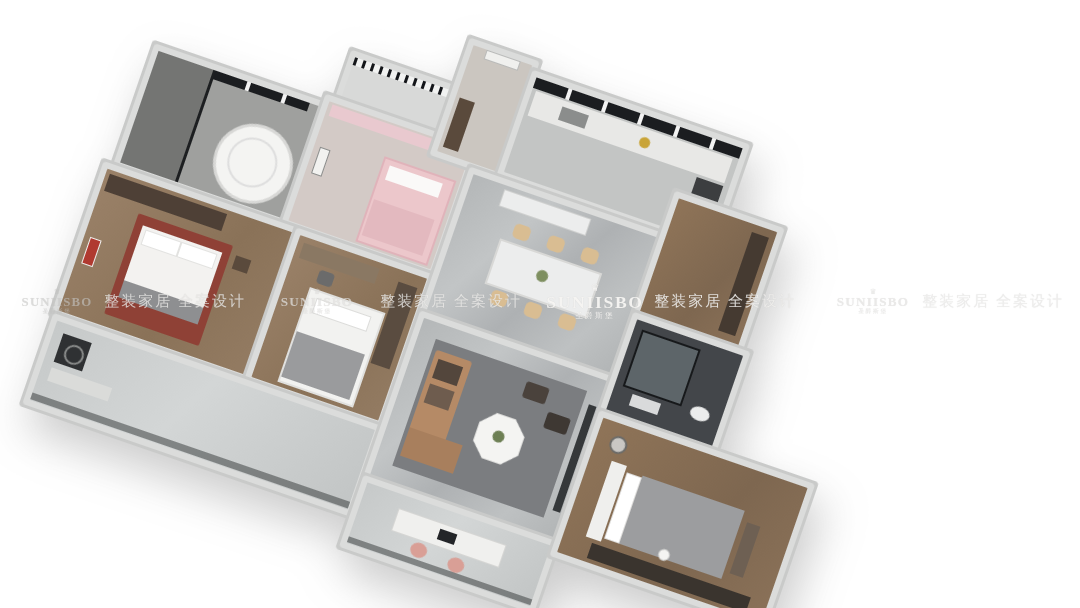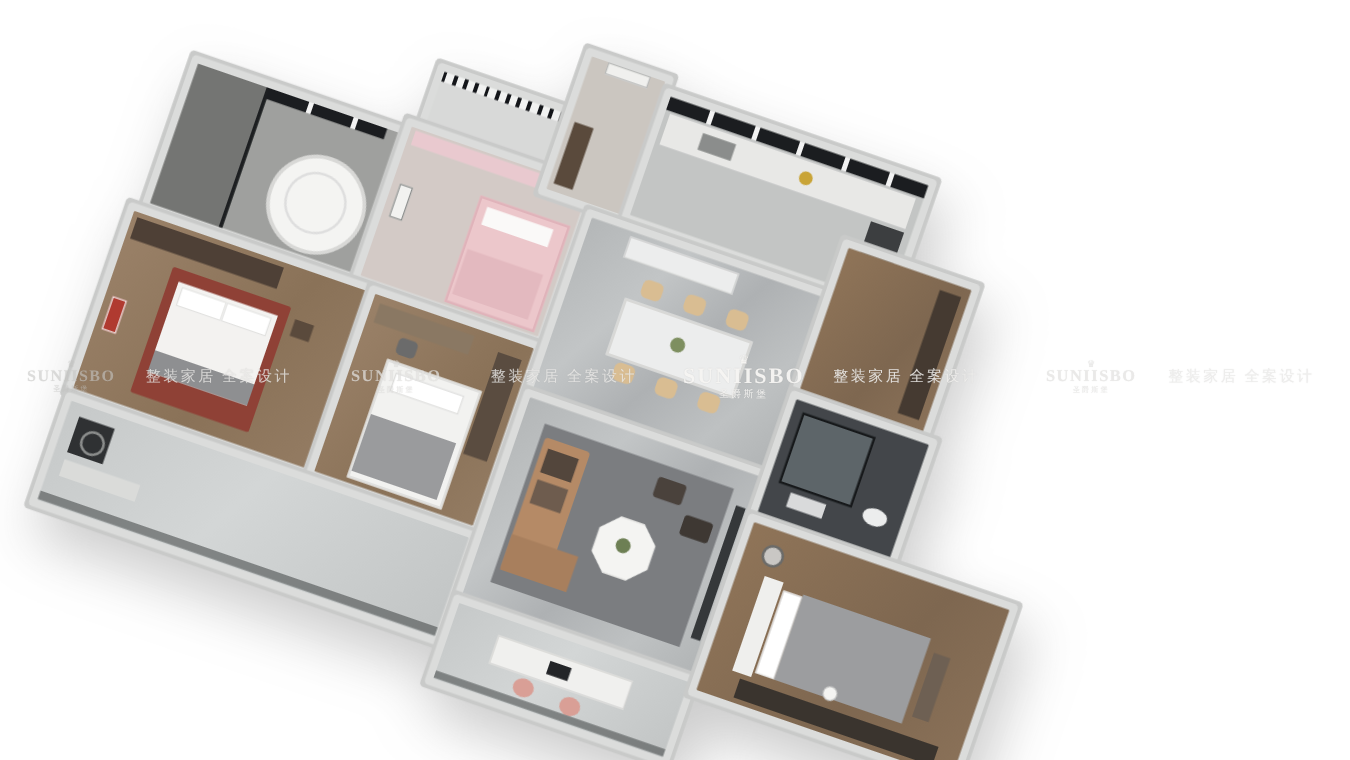--- a/index.html
+++ b/index.html
@@ -19,21 +19,21 @@
   .marble{background:linear-gradient(120deg,#b4b7b8 0%,#c2c5c6 30%,#aeb1b3 55%,#bec1c2 80%,#b2b5b6 100%);}
   .balc{background:linear-gradient(120deg,#c6c9c9,#d3d6d6 45%,#c2c5c5);}
   
   #wmband{position:absolute;left:0;top:276px;width:1080px;height:50px;z-index:10;pointer-events:none;}
   .wm{position:absolute;top:0;height:50px;display:flex;flex-direction:column;align-items:center;justify-content:center;
       text-shadow:0 0 1px rgba(120,120,120,.25);}
   .wm.logo{width:110px;}
   .wm .crown{font-size:9px;line-height:8px;}
   .wm .brand-name{font-size:16px;font-weight:bold;letter-spacing:1.5px;line-height:17px;}
   .wm .brand-sub{font-size:7px;letter-spacing:2px;line-height:8px;}
-  .wm.tagline{width:150px;font-size:12px;letter-spacing:2px;white-space:nowrap;
+  .wm.tagline{width:150px;font-size:15px;letter-spacing:2px;white-space:nowrap;
       font-family:"Liberation Serif","DejaVu Sans",serif;}
 </style>
 </head>
 <body>
 
 <div id="stage">
   <div class="plan">
 
     <div class="room" style="left:70px;top:120px;width:170px;height:118px;background:#9fa09e;">
       <div class="f" style="left:0;top:0;width:58px;height:118px;background:#747573;border-right:3px solid #1d1f21;"></div>

